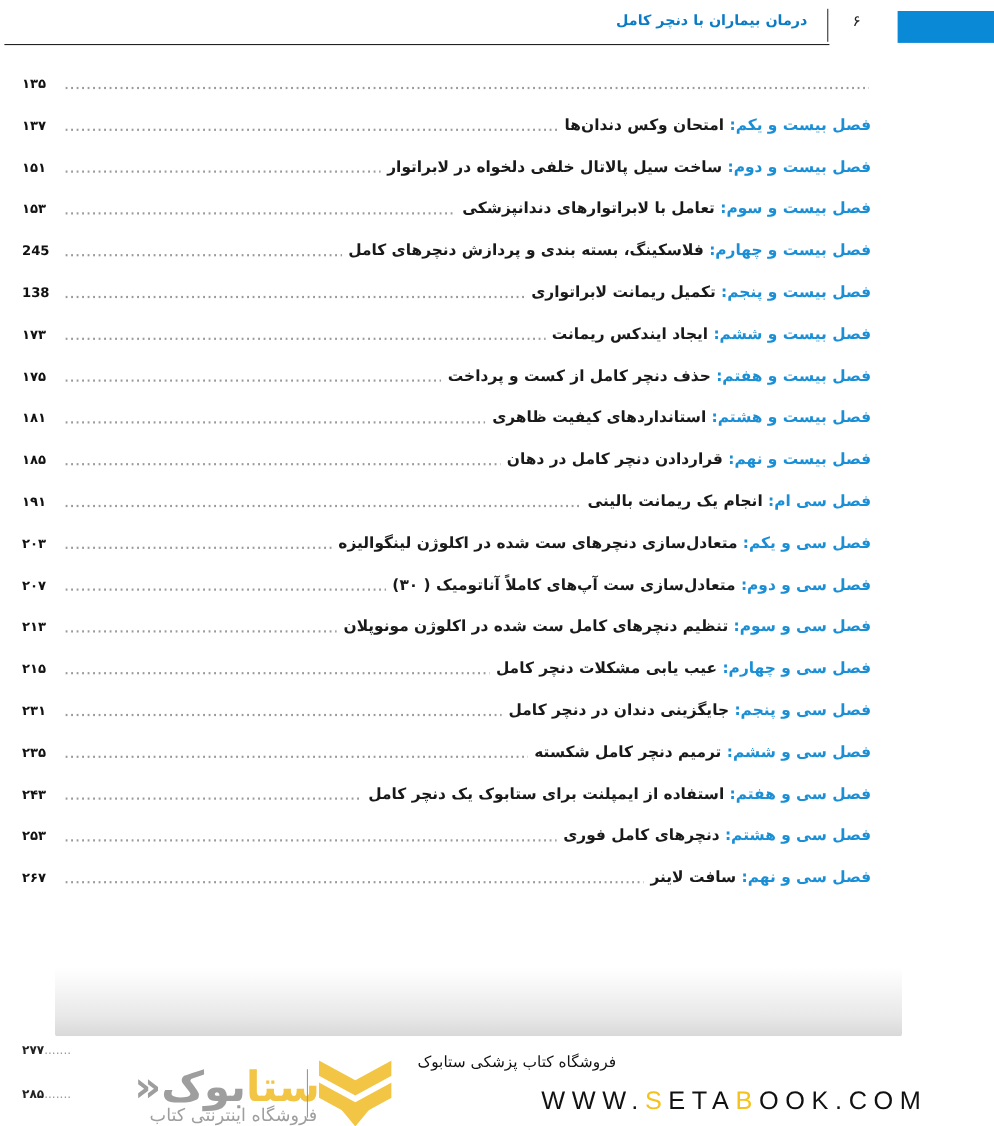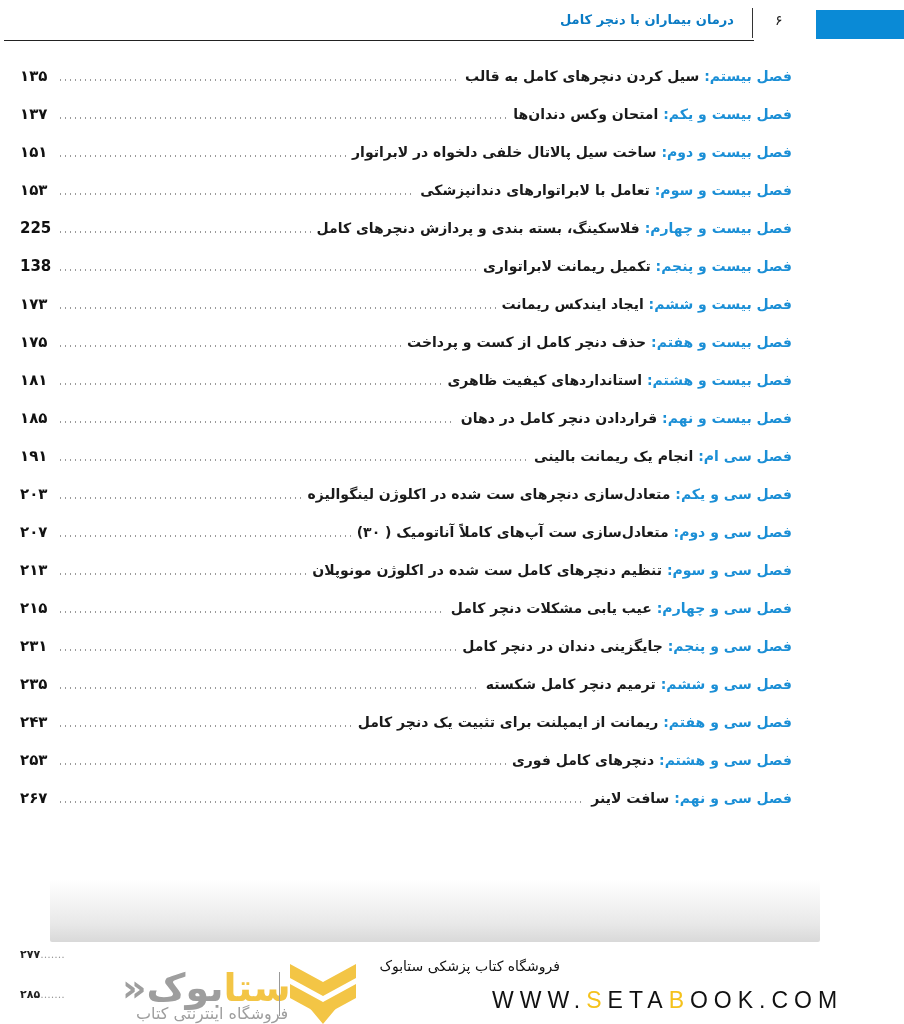--- a/index.html
+++ b/index.html
@@ -37,21 +37,21 @@
     padding-left: 4px; background: transparent;
   }
   .toc-label { color: #1b8fd6; font-weight: bold; }
   .toc-text { color: #1a1a1a; }
   .toc-leader {
     flex: 1; height: 2px; margin: 0 2px; align-self: center; margin-top: 8px;
     background-image: radial-gradient(circle, #9a9a9a 0.9px, transparent 1.1px);
     background-size: 5px 2px; background-repeat: repeat-x;
   }
   .toc-page {
-    width: 36px; text-align: left; font-size: 15px; font-weight: bold; color: #111;
+    width: 36px; text-align: left; font-size: 12px; font-weight: bold; color: #111;
     direction: rtl; font-family: "DejaVu Sans", sans-serif;
   }
   
   .wm-band {
     position: absolute; left: 50px; top: 880px; width: 770px; height: 62px;
     background: linear-gradient(to bottom, rgba(255,255,255,0) 0%, rgba(225,225,225,0.75) 70%, rgba(210,210,210,0.85) 100%);
     border-radius: 2px;
   }
   .wm-area { position: absolute; left: 0; top: 942px; width: 904px; height: 82px; background: #fff; }
   .stub-page {
@@ -80,21 +80,20 @@
 <body>
 
 <div class="header-bar"></div>
 <div class="header-page-num">۶</div>
 <div class="header-divider-v"></div>
 <div class="header-title">درمان بیماران با دنچر کامل</div>
 <div class="header-rule"></div>
 
 <div class="toc" id="toc">
     <div class="toc-row" style="top: 0px;">
-      <span class="toc-title"><span class="toc-label">فصل بیستم:</span> <span class="toc-text">سیل کردن دنچرهای کامل به قالب</span></span>
       <span class="toc-leader"></span>
       <span class="toc-page">۱۳۵</span>
     </div>
     <div class="toc-row" style="top: 38px;">
       <span class="toc-title"><span class="toc-label">فصل بیست و یکم:</span> <span class="toc-text">امتحان وکس دندان‌ها</span></span>
       <span class="toc-leader"></span>
       <span class="toc-page">۱۳۷</span>
     </div>
     <div class="toc-row" style="top: 76px;">
       <span class="toc-title"><span class="toc-label">فصل بیست و دوم:</span> <span class="toc-text">ساخت سیل پالاتال خلفی دلخواه در لابراتوار</span></span>
@@ -102,21 +101,21 @@
       <span class="toc-page">۱۵۱</span>
     </div>
     <div class="toc-row" style="top: 114px;">
       <span class="toc-title"><span class="toc-label">فصل بیست و سوم:</span> <span class="toc-text">تعامل با لابراتوارهای دندانپزشکی</span></span>
       <span class="toc-leader"></span>
       <span class="toc-page">۱۵۳</span>
     </div>
     <div class="toc-row" style="top: 152px;">
       <span class="toc-title"><span class="toc-label">فصل بیست و چهارم:</span> <span class="toc-text">فلاسکینگ، بسته بندی و پردازش دنچرهای کامل</span></span>
       <span class="toc-leader"></span>
-      <span class="toc-page">225</span>
+      <span class="toc-page">245</span>
     </div>
     <div class="toc-row" style="top: 190px;">
       <span class="toc-title"><span class="toc-label">فصل بیست و پنجم:</span> <span class="toc-text">تکمیل ریمانت لابراتواری</span></span>
       <span class="toc-leader"></span>
       <span class="toc-page">138</span>
     </div>
     <div class="toc-row" style="top: 228px;">
       <span class="toc-title"><span class="toc-label">فصل بیست و ششم:</span> <span class="toc-text">ایجاد ایندکس ریمانت</span></span>
       <span class="toc-leader"></span>
       <span class="toc-page">۱۷۳</span>
@@ -165,21 +164,21 @@
       <span class="toc-title"><span class="toc-label">فصل سی و پنجم:</span> <span class="toc-text">جایگزینی دندان در دنچر کامل</span></span>
       <span class="toc-leader"></span>
       <span class="toc-page">۲۳۱</span>
     </div>
     <div class="toc-row" style="top: 608px;">
       <span class="toc-title"><span class="toc-label">فصل سی و ششم:</span> <span class="toc-text">ترمیم دنچر کامل شکسته</span></span>
       <span class="toc-leader"></span>
       <span class="toc-page">۲۳۵</span>
     </div>
     <div class="toc-row" style="top: 646px;">
-      <span class="toc-title"><span class="toc-label">فصل سی و هفتم:</span> <span class="toc-text">ریمانت از ایمپلنت برای تثبیت یک دنچر کامل</span></span>
+      <span class="toc-title"><span class="toc-label">فصل سی و هفتم:</span> <span class="toc-text">استفاده از ایمپلنت برای ستابوک یک دنچر کامل</span></span>
       <span class="toc-leader"></span>
       <span class="toc-page">۲۴۳</span>
     </div>
     <div class="toc-row" style="top: 684px;">
       <span class="toc-title"><span class="toc-label">فصل سی و هشتم:</span> <span class="toc-text">دنچرهای کامل فوری</span></span>
       <span class="toc-leader"></span>
       <span class="toc-page">۲۵۳</span>
     </div>
     <div class="toc-row" style="top: 722px;">
       <span class="toc-title"><span class="toc-label">فصل سی و نهم:</span> <span class="toc-text">سافت لاینر</span></span>

